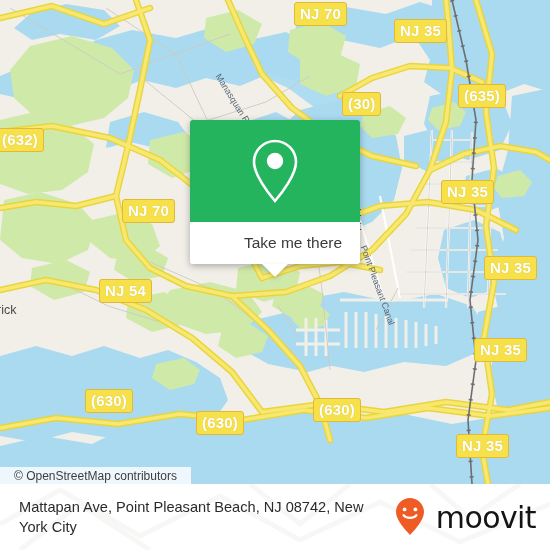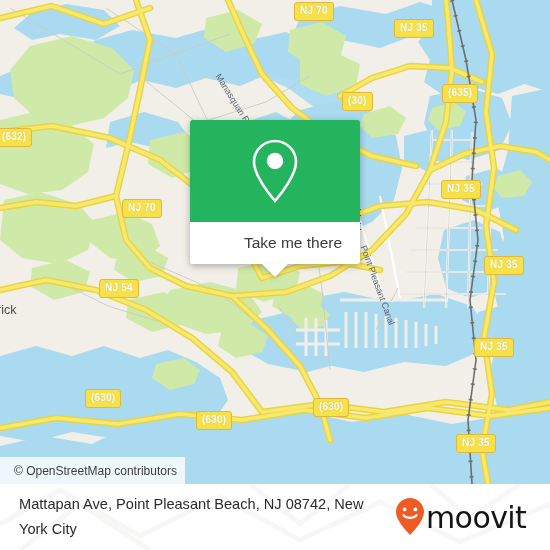--- a/index.html
+++ b/index.html
@@ -25,21 +25,21 @@
   }
   .map svg { position: absolute; left: 0; top: 0; display: block; }
 
   
   .shield {
     position: absolute;
     background: #f7e14a;
     border: 1.6px solid #e0b93c;
     border-radius: 3px;
     color: #ffffff;
-    font-size: 10px;
+    font-size: 15px;
     font-weight: bold;
     letter-spacing: 0.2px;
     line-height: 1;
     padding: 3px 5px 4px 5px;
     white-space: nowrap;
     text-shadow: 0 0 1px rgba(120,100,20,.35);
     font-family: "Liberation Sans", sans-serif;
   }
   .placelabel {
     position: absolute;
@@ -97,22 +97,22 @@
     border-left: 13px solid transparent;
     border-right: 13px solid transparent;
     border-top: 13px solid #ffffff;
     filter: drop-shadow(0 2px 2px rgba(0,0,0,.18));
   }
 
   
   .attrib {
     position: absolute;
     left: 0; bottom: 0;
-    height: 27px;
-    padding: 0 8px 0 14px;
+    height: 17px;
+    padding: 0 14px 0 14px;
     display: flex; align-items: center;
     background: rgba(255,255,255,.80);
     font-size: 12px;
     color: #3c3c3c;
     z-index: 30;
     font-family: "Liberation Sans", sans-serif;
   }
 
   
   .footer {
@@ -129,29 +129,29 @@
     position: absolute; left: 0; top: 0;
     width: 550px; height: 66px;
     opacity: .10;
   }
   .footer-title {
     position: relative;
     flex: 1 1 auto;
     padding: 0 8px 0 19px;
     font-size: 14.6px;
     color: #2b2b2b;
-    line-height: 25px;
+    line-height: 20px;
     max-width: 395px;
     font-family: "Liberation Sans", sans-serif;
   }
   .brand {
     position: relative;
     display: flex;
     align-items: center;
-    gap: 1px;
+    gap: 11px;
     padding-right: 14px;
   }
   .brand-word {
     font-size: 30px;
     color: #141414;
     letter-spacing: -0.6px;
     font-family: "DejaVu Sans", sans-serif;
     font-weight: 500;
   }
 </style>
@@ -346,21 +346,21 @@
 
     <div class="waterlabel" style="left:222px; top:72px; transform: rotate(58deg); transform-origin: left top;">Manasquan Ri</div>
     <div class="waterlabel" style="left:368px; top:244px; transform: rotate(70deg); transform-origin: left top;">Point Pleasant Canal</div>
 
     <div class="placelabel" style="left:-3px; top:303px;">rick</div>
     <div class="placelabel" style="left:348px; top:205px;">int</div>
     <div class="placelabel" style="left:344px; top:219px;">ant</div>
 
     <div class="shield" style="left:294px; top:2px;">NJ 70</div>
     <div class="shield" style="left:394px; top:19px;">NJ 35</div>
-    <div class="shield" style="left:442px; top:84px;">(635)</div>
+    <div class="shield" style="left:458px; top:84px;">(635)</div>
     <div class="shield" style="left:342px; top:92px;">(30)</div>
     <div class="shield" style="left:-4px;  top:128px;">(632)</div>
     <div class="shield" style="left:441px; top:180px;">NJ 35</div>
     <div class="shield" style="left:122px; top:199px;">NJ 70</div>
     <div class="shield" style="left:484px; top:256px;">NJ 35</div>
     <div class="shield" style="left:99px;  top:279px;">NJ 54</div>
     <div class="shield" style="left:474px; top:338px;">NJ 35</div>
     <div class="shield" style="left:85px;  top:389px;">(630)</div>
     <div class="shield" style="left:196px; top:411px;">(630)</div>
     <div class="shield" style="left:313px; top:398px;">(630)</div>

